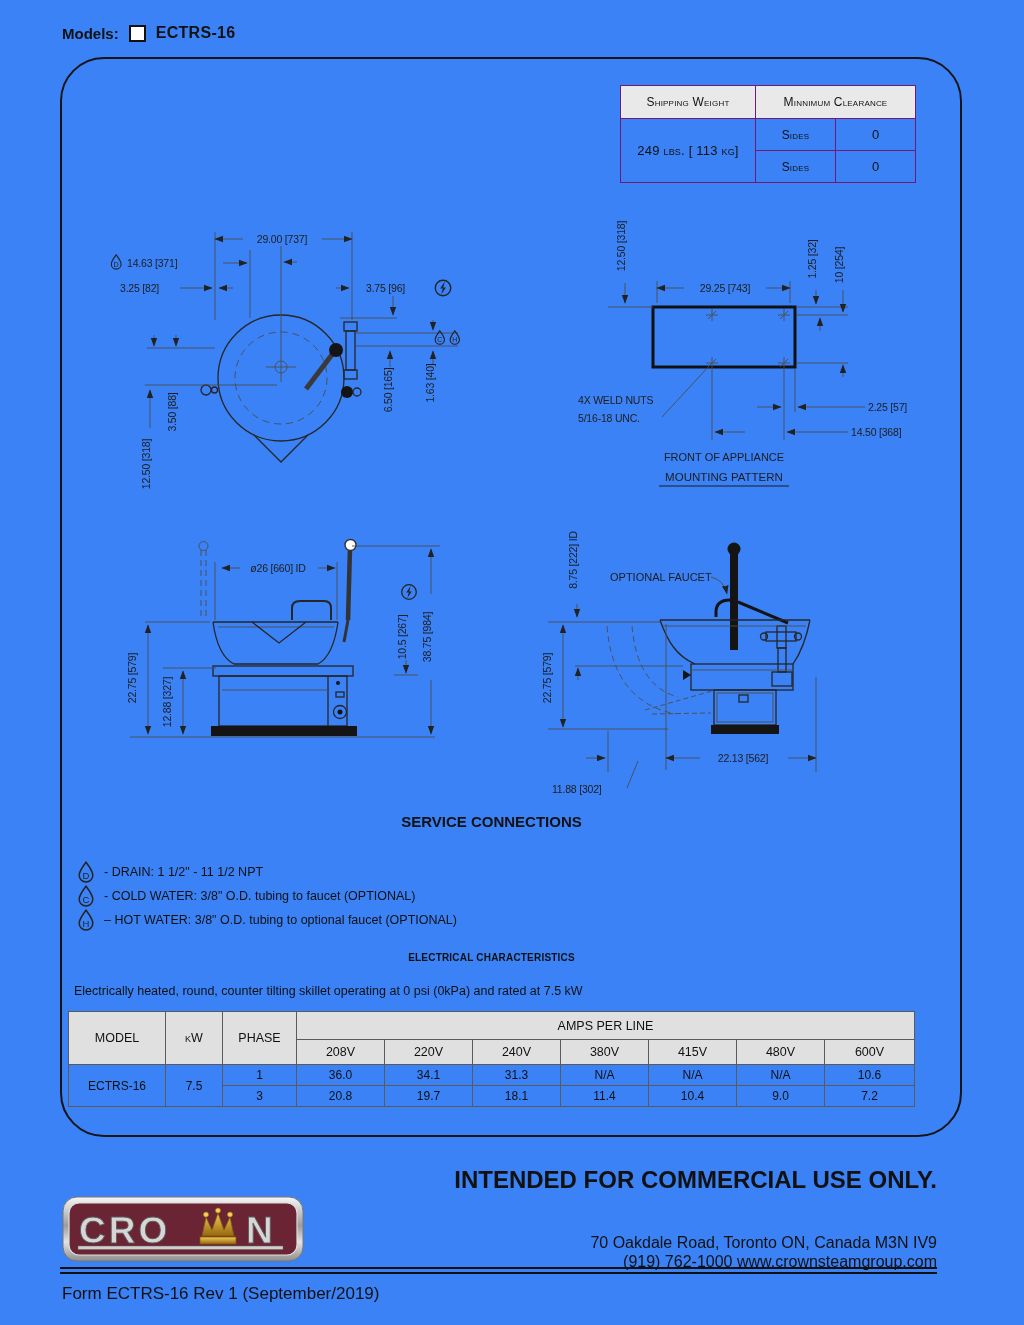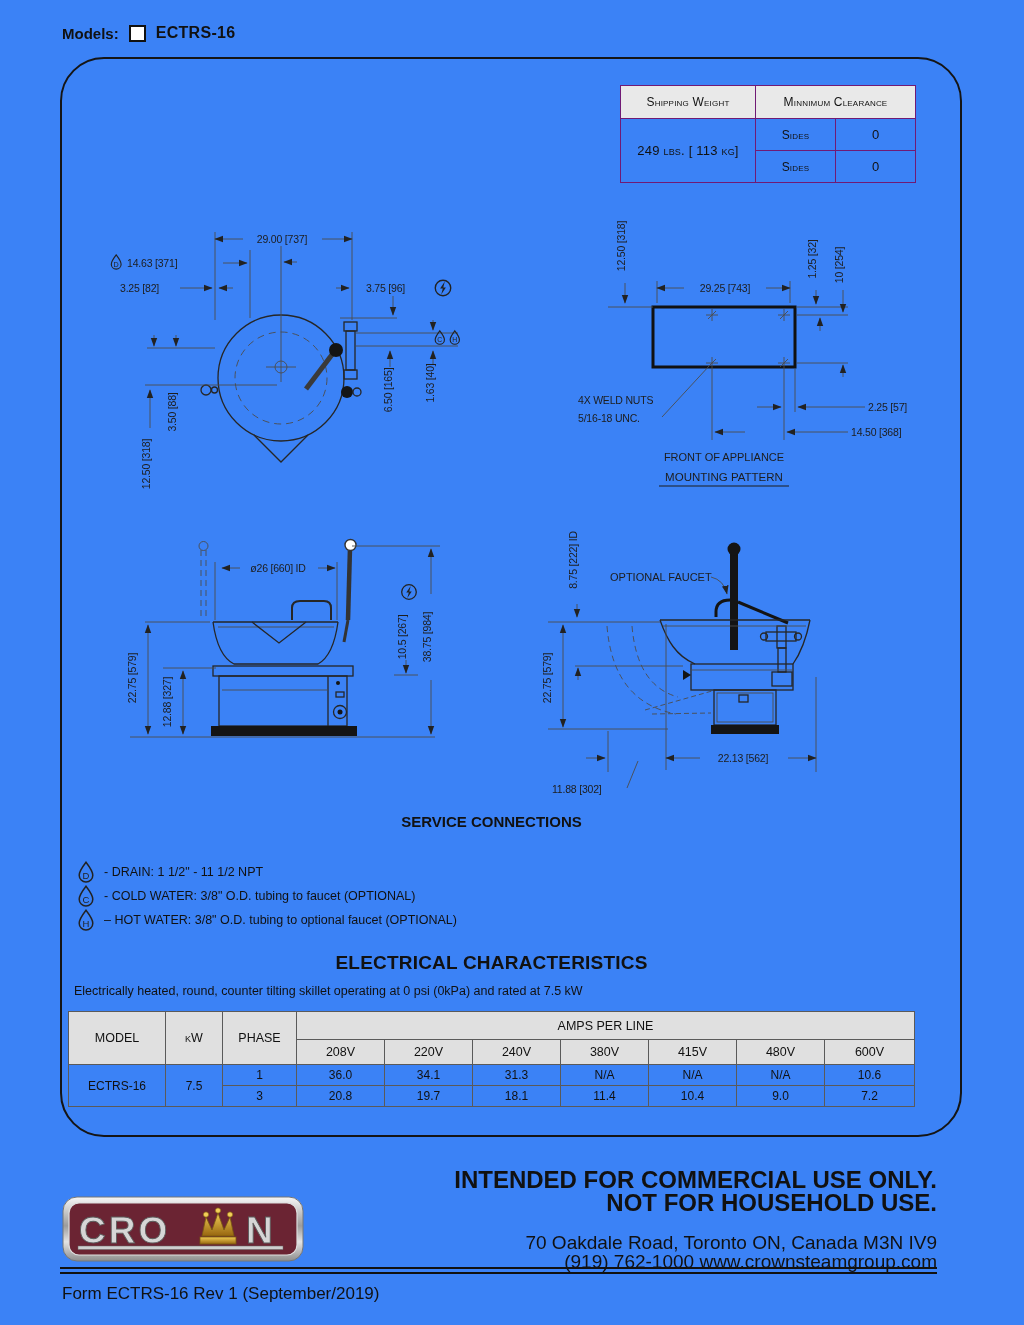--- a/index.html
+++ b/index.html
@@ -24,30 +24,30 @@
   .tl{stroke:#4c4c4c;stroke-width:.9;fill:none;}
   .dsh{stroke-dasharray:6 4;}
   .dim{font:10.5px "Liberation Sans",sans-serif;fill:#1d1d1d;letter-spacing:-.2px;}
   .dimb{font:11px "Liberation Sans",sans-serif;fill:#1d1d1d;}
   .blk{fill:#141414;stroke:none;}
   
   .svc-title{left:68px;top:813px;width:847px;text-align:center;font-weight:bold;font-size:15px;}
   .svc-item{left:76px;display:flex;align-items:center;gap:8px;font-size:12.5px;}
   .svc-item .ic{width:20px;height:22px;flex:0 0 auto;display:block;}
   
-  .elec-title{left:68px;top:952px;width:847px;text-align:center;font-weight:bold;font-size:19px;letter-spacing:.2px;}
+  .elec-title{left:68px;top:952px;width:847px;text-align:center;font-weight:bold;font-size:10px;letter-spacing:.2px;}
   .elec-desc{left:74px;top:984px;font-size:12.5px;}
   table.elec{left:68px;top:1011px;width:847px;border-collapse:collapse;table-layout:fixed;font-size:12px;}
   table.elec td,table.elec th{border:1px solid #5a5a5a;text-align:center;vertical-align:middle;padding:0;font-weight:normal;}
   table.elec th{background:#e0e0e0;font-variant:small-caps;font-size:12.5px;}
   table.elec tr.h1{height:28px;} table.elec tr.h2{height:25px;} table.elec tr.d{height:21px;}
   table.elec{border:1.5px solid #333;}
   
   .notice{left:400px;top:1168px;width:537px;text-align:right;font-weight:bold;font-size:24px;line-height:23px;}
-  .addr{left:400px;top:1233px;width:537px;text-align:right;font-size:19px;line-height:19px;}
+  .addr{left:400px;top:1233px;width:537px;text-align:right;font-size:16px;line-height:19px;}
   .dbl-rule{left:60px;top:1267px;width:877px;height:3px;border-top:2.5px solid #111;border-bottom:2.5px solid #111;}
   .form-info{left:62px;top:1284px;font-size:17px;}
   .logo{left:62px;top:1196px;}
 </style>
 </head>
 <body>
 
 <div class="page">
 
   <div class="abs models-row">
@@ -388,21 +388,20 @@
       <path d="M0,25 L4,6 L10,19 L16,2 L22,19 L28,6 L32,25 Z" fill="url(#lg-gold)" stroke="#7a5a10" stroke-width="0.8"></path>
       <circle cx="4" cy="3.5" r="2.6" fill="#f3cf5a" stroke="#8a6a14" stroke-width="0.7"></circle>
       <circle cx="16" cy="-0.5" r="2.6" fill="#f3cf5a" stroke="#8a6a14" stroke-width="0.7"></circle>
       <circle cx="28" cy="3.5" r="2.6" fill="#f3cf5a" stroke="#8a6a14" stroke-width="0.7"></circle>
     </g>
     <text x="184" y="47" font-family="Liberation Sans, sans-serif" font-size="37" font-weight="bold" fill="#d6d6d6" stroke="#5c5c5c" stroke-width="0.9">N</text>
   </svg>
 
   <div class="abs notice">
     <div>INTENDED FOR COMMERCIAL USE ONLY.</div>
-    <div>NOT FOR HOUSEHOLD USE.</div>
   </div>
   <div class="abs addr">
     <div>70 Oakdale Road, Toronto ON, Canada M3N IV9</div>
     <div>(919) 762-1000  www.crownsteamgroup.com</div>
   </div>
   <div class="abs dbl-rule"></div>
   <div class="abs form-info">Form ECTRS-16 Rev 1 (September/2019)</div>
 
 </div>
 

